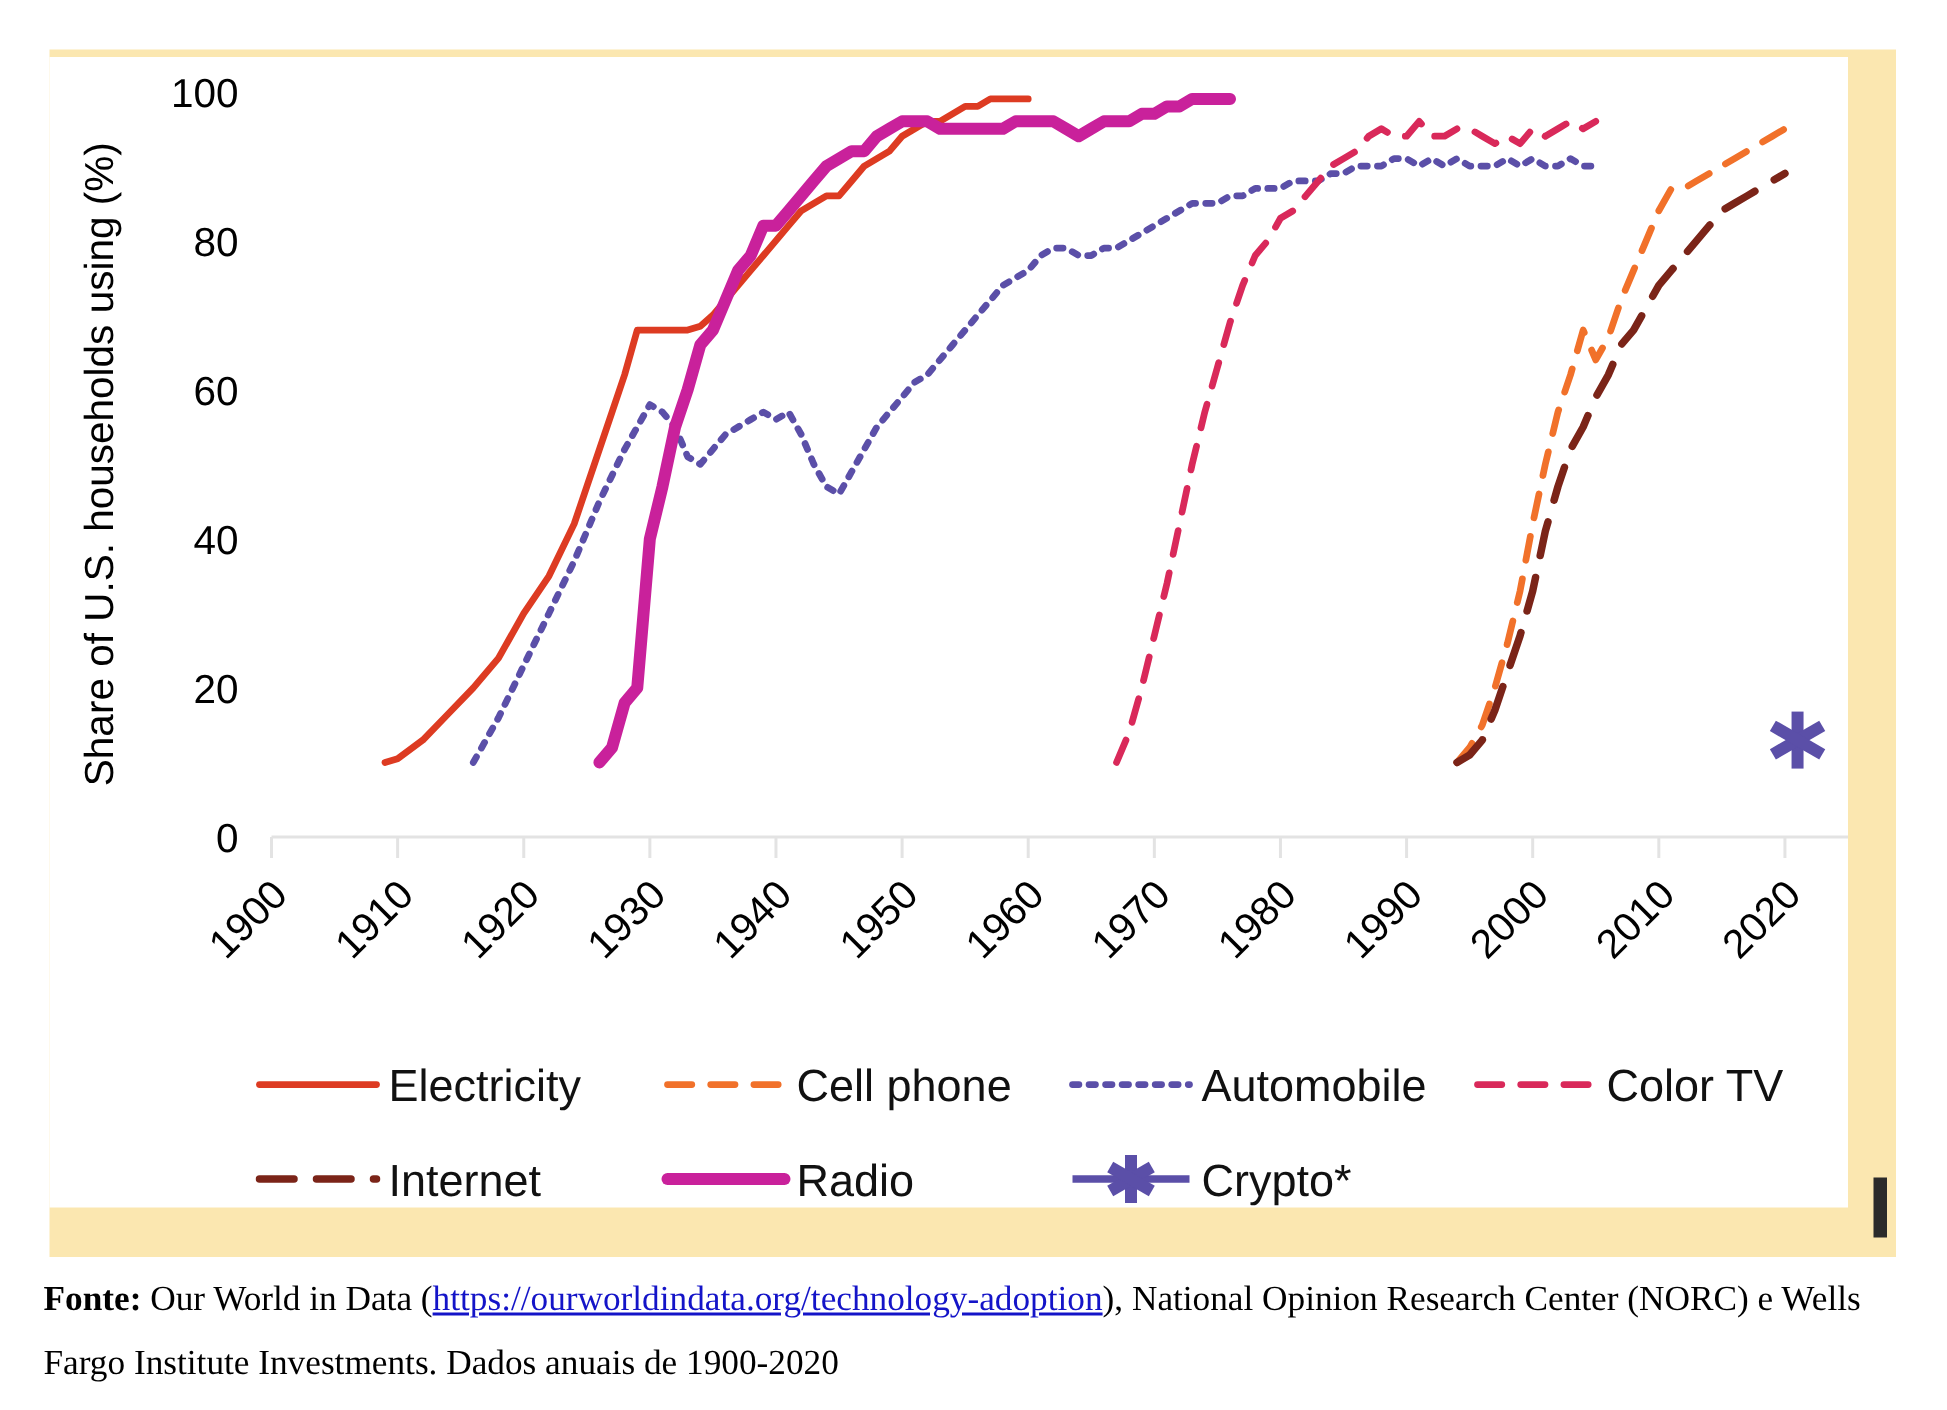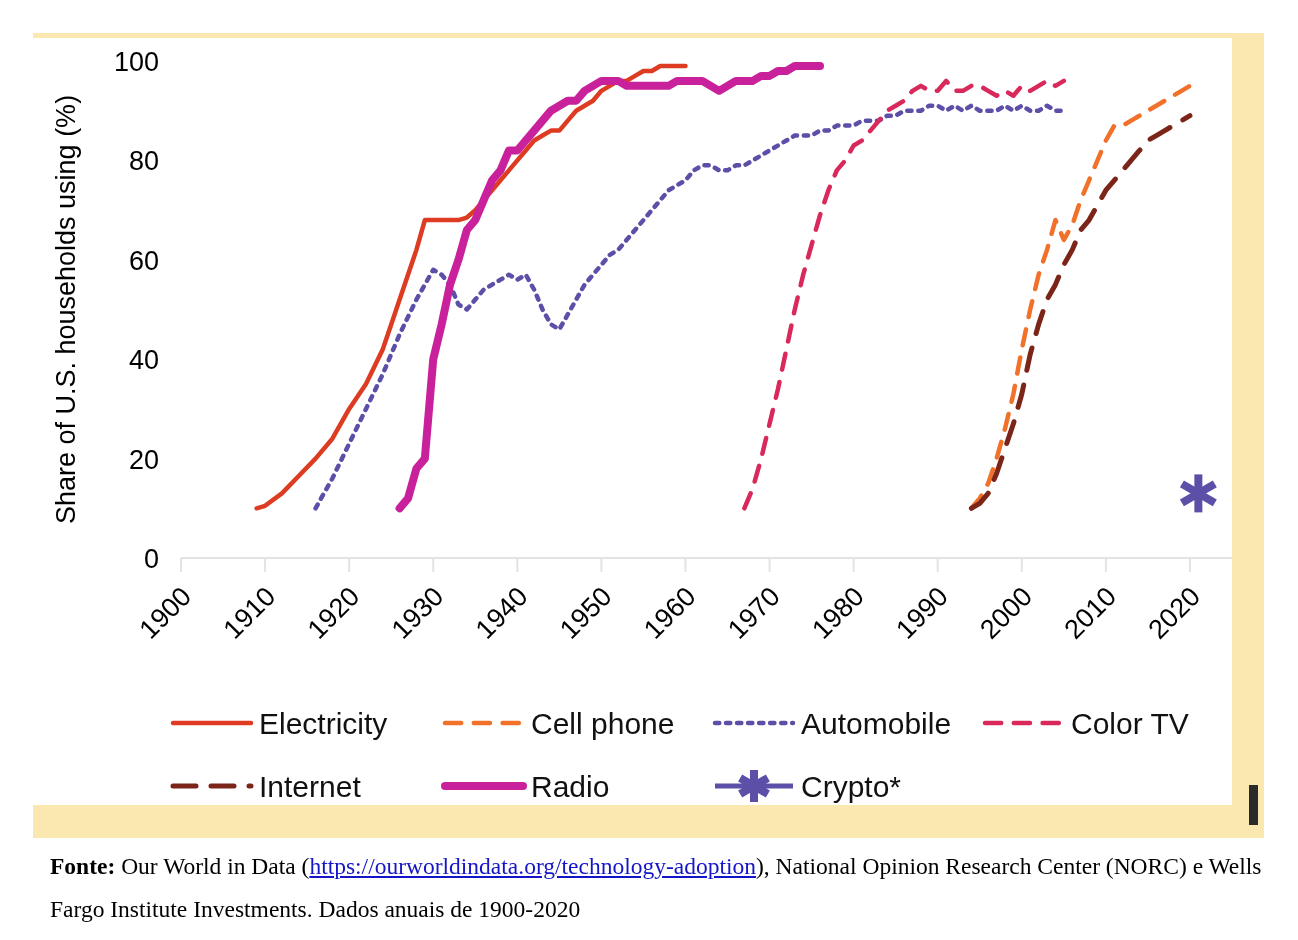--- a/index.html
+++ b/index.html
@@ -25,21 +25,21 @@
   .axis-line{stroke:#e3e3e3;stroke-width:2;}
   .tick-line{stroke:#e3e3e3;stroke-width:2;}
   .tick-label{font-family:"Liberation Sans",sans-serif;font-size:27px;fill:#000000;}
   .xtick-label{font-family:"Liberation Sans",sans-serif;font-size:27px;fill:#000000;}
   .axis-title{font-family:"Liberation Sans",sans-serif;font-size:27px;fill:#000000;}
   .series-path{fill:none;stroke-linecap:round;stroke-linejoin:round;}
   .legend-label{font-family:"Liberation Sans",sans-serif;font-size:30px;fill:#111111;}
   .legend-swatch{fill:none;stroke-linecap:round;}
 
   #footnote{
-    position:absolute;left:50px;top:845px;width:1240px;
+    position:absolute;left:29px;top:845px;width:1240px;
     font-family:"Liberation Serif",serif;font-size:23.5px;color:#000000;
     line-height:1.85;
   }
   #footnote .lbl{font-weight:bold;}
   #footnote a.src-link{color:#1414c8;text-decoration:underline;}
 </style>
 </head>
 <body>
 
 <div id="figure">

